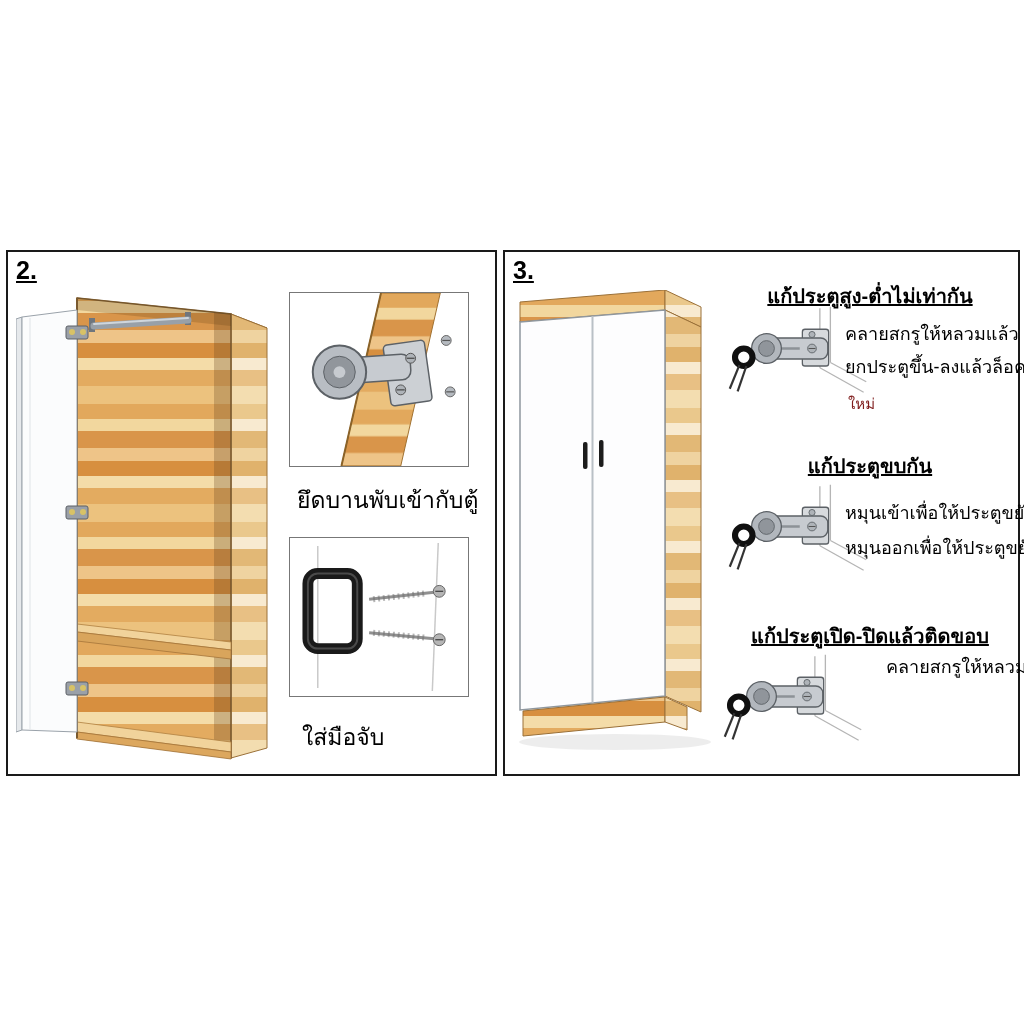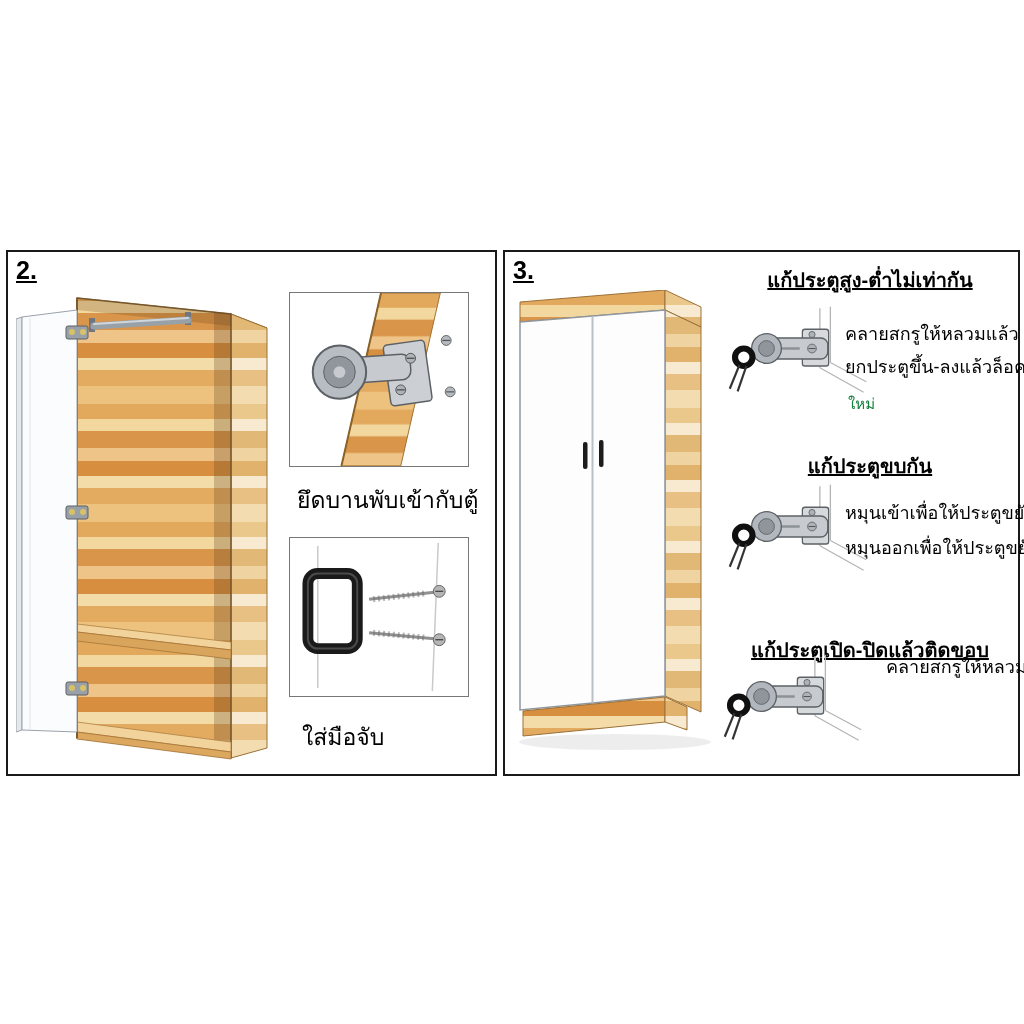--- a/index.html
+++ b/index.html
@@ -22,36 +22,36 @@
   .inset svg { display:block; width:100%; height:100%; }
   .inset-hinge  { left:281px; top:40px;  width:180px; height:175px; }
   .inset-handle { left:281px; top:285px; width:180px; height:160px; }
 
   .caption { position:absolute; font-size:23px; white-space:nowrap; }
   .caption-hinge  { left:289px; top:230px; }
   .caption-handle { left:294px; top:467px; }
 
   .adjust-heading { position:absolute; left:215px; width:300px; text-align:center;
                     font-size:20px; font-weight:bold; text-decoration:underline; white-space:nowrap; }
-  .heading-1 { top:12px; }
+  .heading-1 { top:28px; }
   .heading-2 { top:198px;text-decoration:underline; }
-  .heading-3 { top:368px;margin-top:14px; }
+  .heading-3 { top:368px; }
 
   .hinge-art { position:absolute; width:140px; height:110px; }
   .hinge-art svg { display:block; width:100%; height:100%; }
   .hinge-1 { left:223px; top:52px;  }
   .hinge-2 { left:223px; top:230px; }
   .hinge-3 { left:218px; top:400px; }
 
   .adjust-lines { position:absolute; left:340px; font-size:18px; line-height:33px; white-space:nowrap; }
   .lines-1 { top:66px;  }
   .lines-2 { top:244px; line-height:35px; }
   .lines-3 { top:400px; line-height:31px;margin-left:41px; }
 
-  .small-note { position:absolute; left:343px; top:140px; font-size:15px; color:#15803d; }
+  .small-note { position:absolute; left:343px; top:140px; font-size:15px; color:#7f1d1d; }
 
   .hidden-defs { position:absolute; width:0; height:0; overflow:hidden; }
 </style>
 </head>
 <body>
 
 <svg class="hidden-defs" aria-hidden="true">
   <defs>
     <pattern id="wood" width="240" height="118" patternUnits="userSpaceOnUse">
       <rect width="240" height="118" fill="#ecc27e"></rect>

